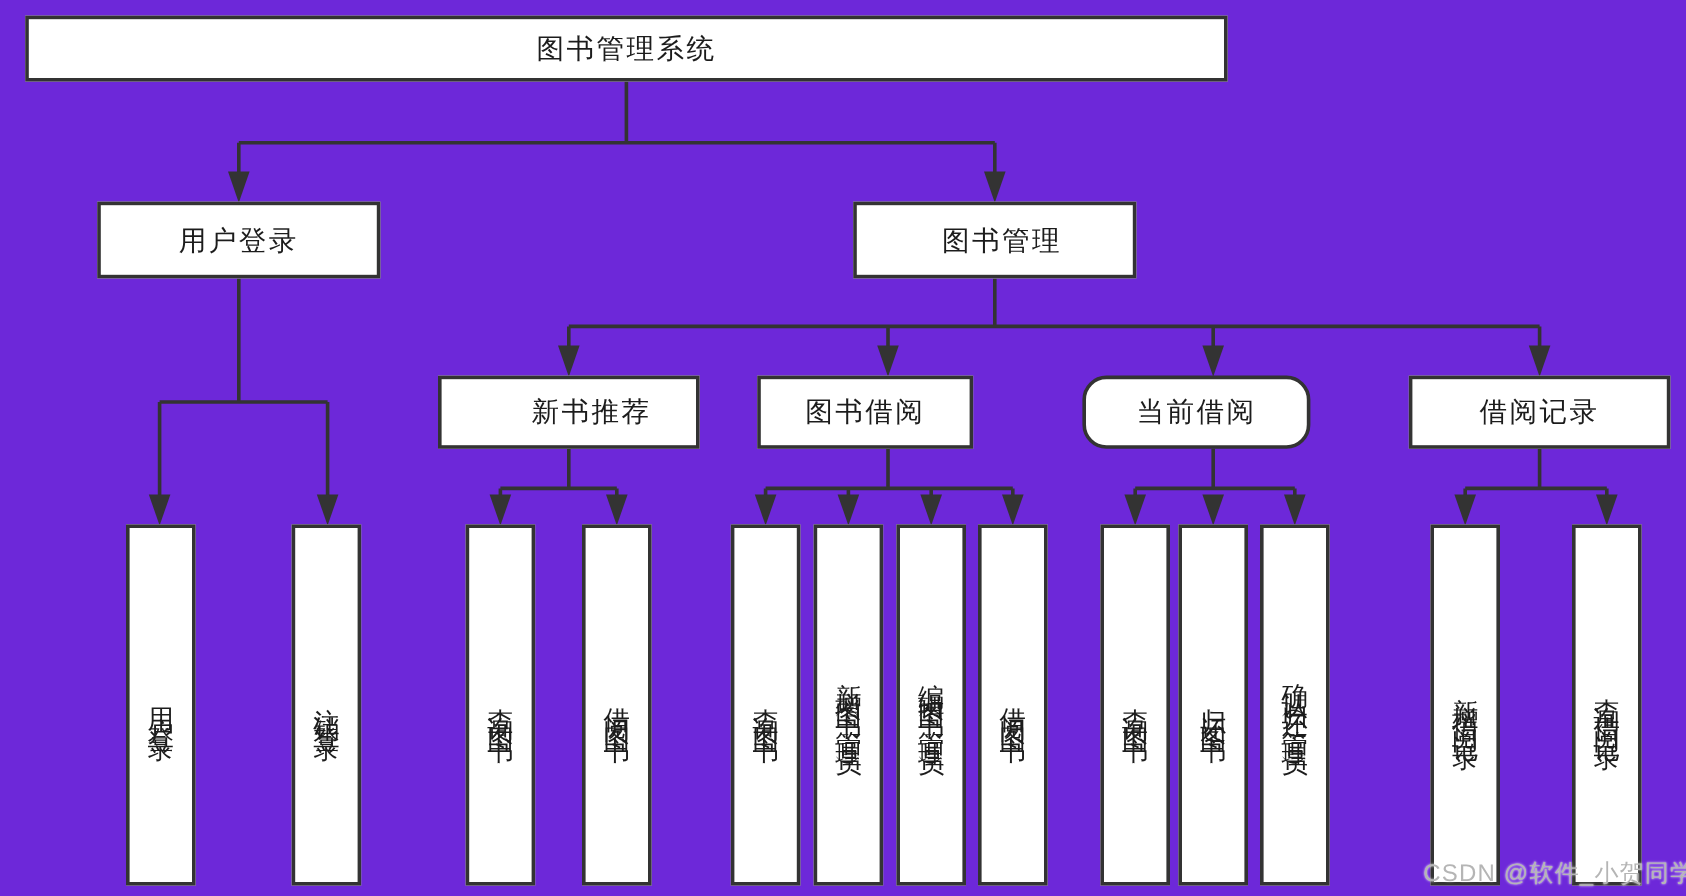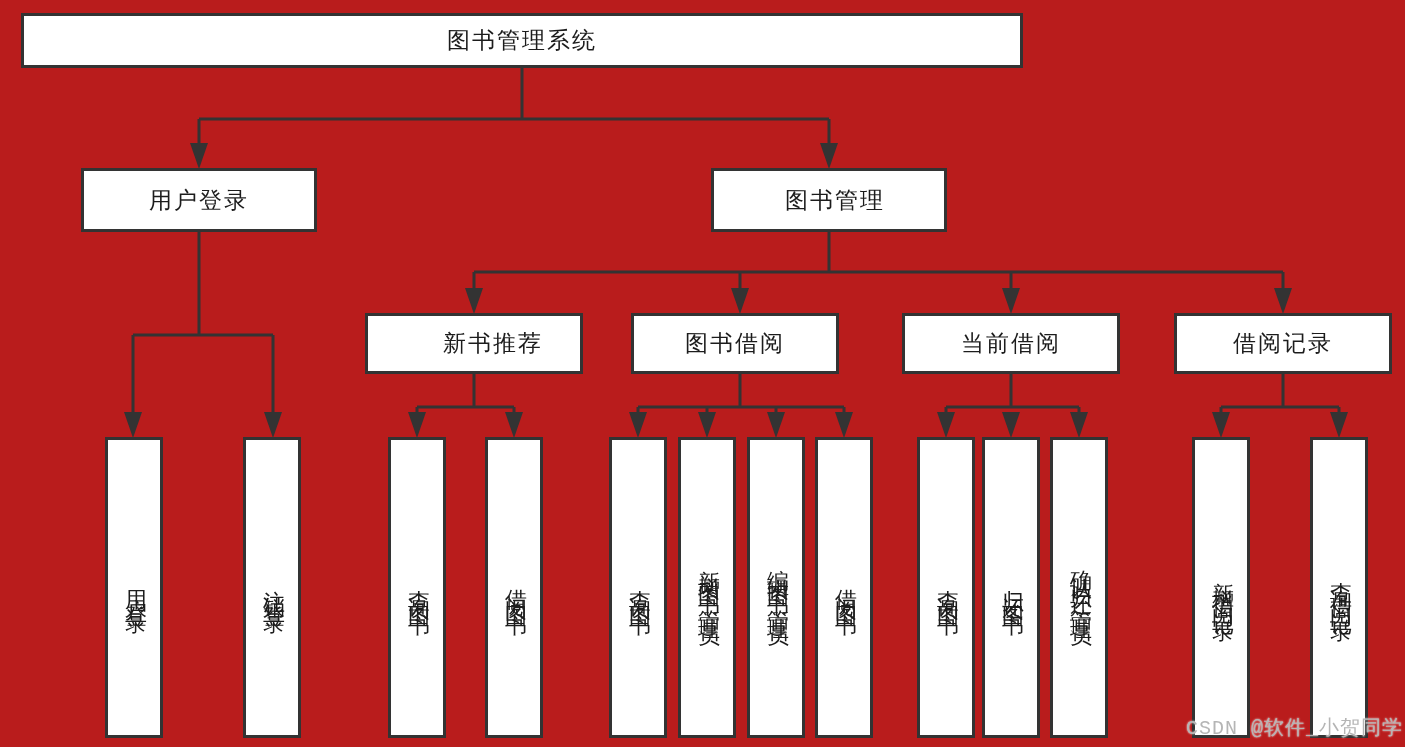--- a/index.html
+++ b/index.html
@@ -1,18 +1,18 @@
 <!DOCTYPE html>
 <html><head>
 <meta charset="utf-8">
 <style>
   html,body { margin:0; padding:0; background:#ffffff; }
   #canvas {
-    position:relative; width:1405px; height:747px; background:#b91c1c;
-    font-family:Liberation Mono, monospace; overflow:hidden;
+    position:relative; width:1405px; height:747px; background:#6d28d9;
+    font-family:Liberation Sans, sans-serif; overflow:hidden;
   }
   #connectors { position:absolute; left:0; top:0; width:1405px; height:747px; }
   .node {
     position:absolute; box-sizing:border-box; border:3px solid #333333;
     background:#ffffff; display:flex; align-items:center; justify-content:center;
     color:#1c1c1c;
   }
   .hbox { font-size:23px; letter-spacing:2px; }
   .root-box { font-size:23px; letter-spacing:2px; }
   .vbox span {
@@ -84,24 +84,24 @@
   <div class="node hbox" style="left:81px; top:168px; width:236px; height:64px;">
     <span>用户登录</span>
   </div>
   <div class="node hbox" style="left:711px; top:168px; width:236px; height:64px;padding-left:12px;">
     <span>图书管理</span>
   </div>
 
   <div class="node hbox" style="left:365px; top:313px; width:218px; height:61px;padding-left:38px;">
     <span>新书推荐</span>
   </div>
-  <div class="node hbox" style="left:631px; top:313px; width:208px; height:61px;">
+  <div class="node hbox" style="left:631px; top:313px; width:180px; height:61px;">
     <span>图书借阅</span>
   </div>
-  <div class="node hbox" style="left:902px; top:313px; width:218px; height:61px;">
+  <div class="node hbox" style="left:902px; top:313px; width:190px; height:61px;border-radius:20px;">
     <span>当前借阅</span>
   </div>
   <div class="node hbox" style="left:1174px; top:313px; width:218px; height:61px;">
     <span>借阅记录</span>
   </div>
 
   <div class="node vbox" style="left:105px; top:437px; width:58px; height:301px;">
     <span>用户登录</span>
   </div>
   <div class="node vbox" style="left:243px; top:437px; width:58px; height:301px;">

